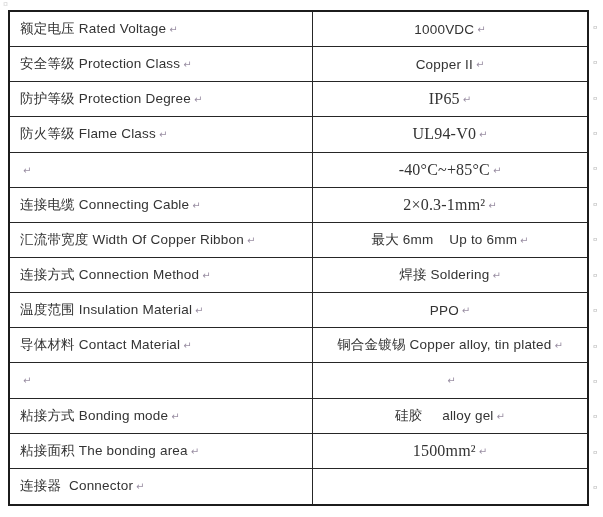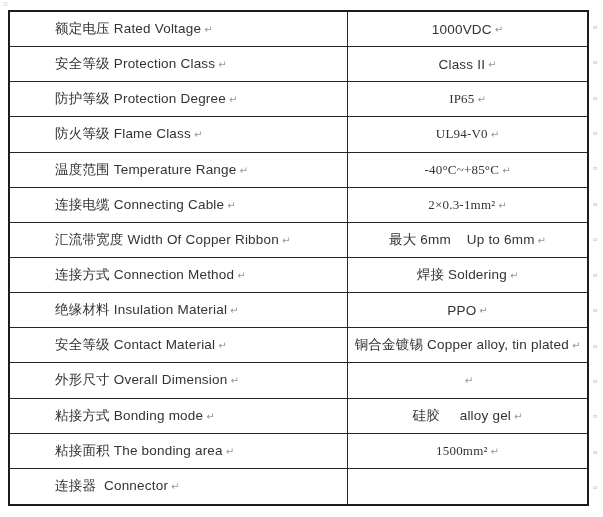--- a/index.html
+++ b/index.html
@@ -12,25 +12,25 @@
 
   .spec-table {
     position:absolute; left:8px; top:10px; width:581px; height:496px;
     box-sizing:border-box; border:2px solid #1c1c1c; background:#ffffff;
     display:grid; grid-template-rows:repeat(14,1fr);
   }
   .row { display:flex; border-bottom:1px solid #262626; min-height:0; }
   .row:last-child { border-bottom:none; }
   .cell { box-sizing:border-box; display:flex; align-items:center; min-width:0; }
   .cell.label {
-    width:303px; flex:none; border-right:1px solid #262626; padding-left:10px;margin-left:35px;
+    width:303px; flex:none; border-right:1px solid #262626; padding-left:10px;
   }
   .cell.value { flex:1; justify-content:center; text-align:left; }
   .txt { font-size:13.5px; white-space:pre-wrap; letter-spacing:0.2px; }
-  .serif .txt { font-family:"Liberation Serif","DejaVu Serif",serif; font-size:13px; }
+  .serif .txt { font-family:"Liberation Serif","DejaVu Serif",serif; font-size:16px; }
   .pmark {
     color:#9a8fa3; font-size:10px; margin-left:3px; line-height:1;
     font-family:"DejaVu Sans",sans-serif; transform:translateY(1px);
   }
 
   .row-marks {
     position:absolute; left:593px; top:10px; width:10px; height:496px;
     display:grid; grid-template-rows:repeat(14,1fr); pointer-events:none;
   }
   .row-marks .rm {
@@ -60,21 +60,21 @@
           <span class="pmark">↵</span>
         </div>
     </div>
 
     <div class="row">
       <div class="cell label">
           <span class="txt">安全等级 Protection Class</span>
           <span class="pmark">↵</span>
         </div>
       <div class="cell value">
-          <span class="txt">Class II</span>
+          <span class="txt">Copper II</span>
           <span class="pmark">↵</span>
         </div>
     </div>
 
     <div class="row">
       <div class="cell label">
           <span class="txt">防护等级 Protection Degree</span>
           <span class="pmark">↵</span>
         </div>
       <div class="cell value serif">
@@ -89,21 +89,20 @@
           <span class="pmark">↵</span>
         </div>
       <div class="cell value serif">
           <span class="txt">UL94-V0</span>
           <span class="pmark">↵</span>
         </div>
     </div>
 
     <div class="row">
       <div class="cell label">
-          <span class="txt">温度范围 Temperature Range</span>
           <span class="pmark">↵</span>
         </div>
       <div class="cell value serif">
           <span class="txt">-40°C~+85°C</span>
           <span class="pmark">↵</span>
         </div>
     </div>
 
     <div class="row">
       <div class="cell label">
@@ -133,43 +132,42 @@
           <span class="pmark">↵</span>
         </div>
       <div class="cell value">
           <span class="txt">焊接 Soldering</span>
           <span class="pmark">↵</span>
         </div>
     </div>
 
     <div class="row">
       <div class="cell label">
-          <span class="txt">绝缘材料 Insulation Material</span>
+          <span class="txt">温度范围 Insulation Material</span>
           <span class="pmark">↵</span>
         </div>
       <div class="cell value">
           <span class="txt">PPO</span>
           <span class="pmark">↵</span>
         </div>
     </div>
 
     <div class="row">
       <div class="cell label">
-          <span class="txt">安全等级 Contact Material</span>
+          <span class="txt">导体材料 Contact Material</span>
           <span class="pmark">↵</span>
         </div>
       <div class="cell value">
           <span class="txt">铜合金镀锡 Copper alloy, tin plated</span>
           <span class="pmark">↵</span>
         </div>
     </div>
 
     <div class="row">
       <div class="cell label">
-          <span class="txt">外形尺寸 Overall Dimension</span>
           <span class="pmark">↵</span>
         </div>
       <div class="cell value">
           <span class="pmark">↵</span>
         </div>
     </div>
 
     <div class="row">
       <div class="cell label">
           <span class="txt">粘接方式 Bonding mode</span>

